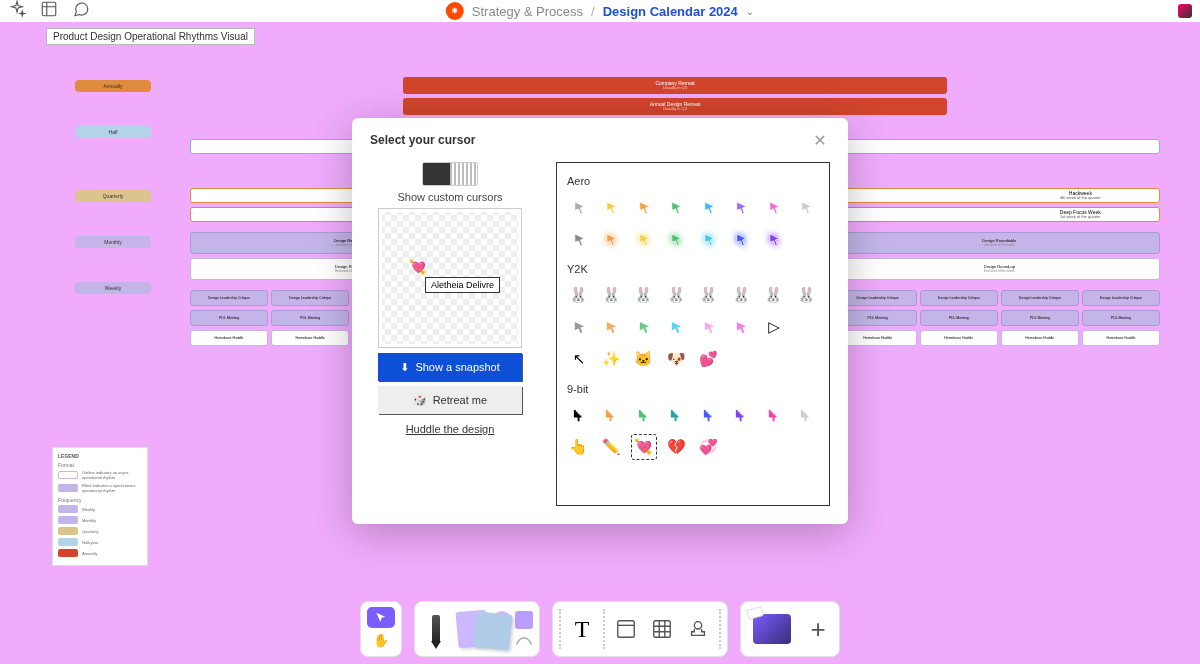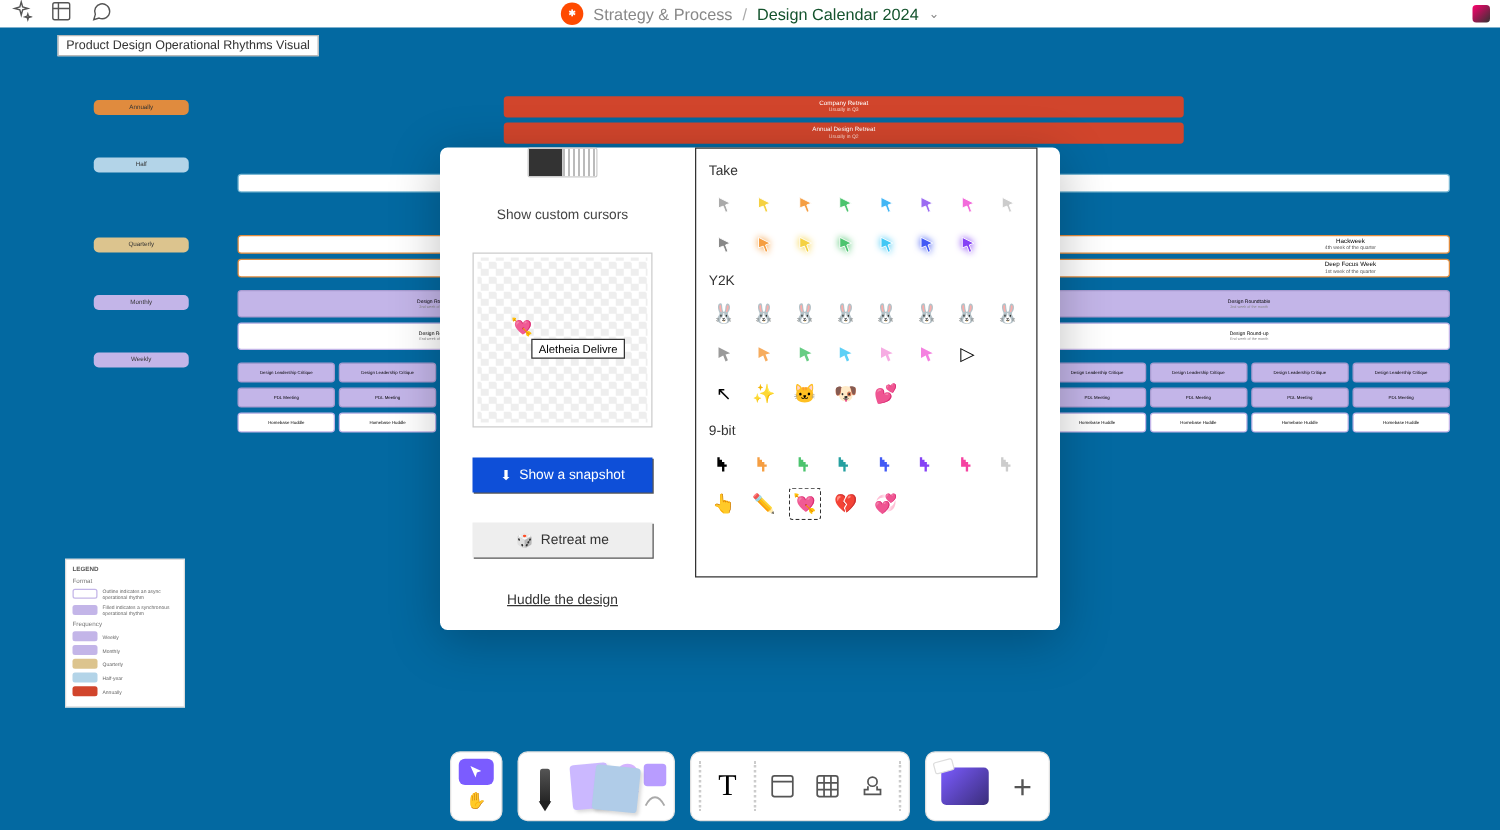--- a/index.html
+++ b/index.html
@@ -6,26 +6,26 @@
 body { font-family: -apple-system, BlinkMacSystemFont, "Segoe UI", sans-serif; background: #f5f5f5; width: 1200px; height: 664px; overflow: hidden; position: relative; }
 
 
 .header { height: 22px; display: flex; align-items: center; padding: 0 8px; background: #fff; position: relative; }
 .header-left { display: flex; gap: 14px; align-items: center; }
 .header-left svg { width: 18px; height: 18px; stroke: #555; fill: none; stroke-width: 1.5; }
 .header-center { position: absolute; left: 50%; transform: translateX(-50%); display: flex; align-items: center; gap: 8px; font-size: 13px; }
 .app-logo { width: 18px; height: 18px; background: #ff4a00; border-radius: 50%; display: flex; align-items: center; justify-content: center; color: #fff; font-size: 7px; font-weight: bold; }
 .bc1 { color: #888; }
 .bc-sep { color: #aaa; }
-.bc2 { color: #14532d; font-weight: 400; }
+.bc2 { color: #1d4ed8; font-weight: 700; }
 .chev { color: #888; font-size: 10px; }
 .header-right { margin-left: auto; width: 14px; height: 14px; background: linear-gradient(135deg,#ff006e,#333); border-radius: 3px; }
 
 
-.canvas { position: absolute; top: 22px; left: 0; right: 0; bottom: 0; background: #0369a1; }
+.canvas { position: absolute; top: 22px; left: 0; right: 0; bottom: 0; background: #f0abfc; }
 .doc-title-tag { position: absolute; top: 6px; left: 46px; background: #fff; border: 1px solid #b8b8b8; font-size: 10px; padding: 2px 6px; color: #333; }
 
 
 .side-pills { position: absolute; left: 75px; top: 58px; width: 76px; }
 .pill { border-radius: 4px; height: 12px; margin-bottom: 34px; display: flex; align-items: center; justify-content: center; font-size: 5px; color: #333; }
 .pill.orange { background: #e08b3e; }
 .pill.blue { background: #b3d4e8; }
 .pill.tan { background: #dcc48e; }
 .pill.purple { background: #c3b5e8; }
 
@@ -57,21 +57,21 @@
 .shape-sw { width: 18px; height: 18px; }
 
 
 .modal-backdrop { position: absolute; inset: 0; display: flex; align-items: flex-start; justify-content: center; padding-top: 118px; pointer-events: none; }
 .modal { width: 496px; background: #fff; border-radius: 6px; box-shadow: 0 8px 40px rgba(0,0,0,0.25); pointer-events: auto; }
 .modal-head { display: flex; justify-content: space-between; align-items: center; padding: 12px 18px; }
 .modal-head h3 { font-size: 12px; font-weight: 600; color: #333; }
 .modal-close { cursor: pointer; color: #999; font-size: 16px; width:20px; height:20px; display:flex; align-items:center; justify-content:center; }
 .modal-body { display: flex; gap: 0; padding: 0 18px 18px; }
 
-.left-panel { width: 160px; display: flex; flex-direction: column; align-items: center; gap: 24px; }
+.left-panel { width: 160px; display: flex; flex-direction: column; align-items: center; gap: 5px; }
 .toggle { width: 56px; height: 24px; background: #fff; border: 1px solid #ccc; display: flex; border-radius: 2px; overflow: hidden; }
 .toggle .half { flex: 1; }
 .toggle .on { background: #333; }
 .toggle .str { background: repeating-linear-gradient(90deg,#bbb 0 2px,#fff 2px 4px); }
 .left-label { font-size: 11px; color: #444; }
 .preview { width: 144px; height: 140px; background: repeating-conic-gradient(#eee 0% 25%, #fff 0% 50%) 0 0/12px 12px; border: 1px solid #ccc; position: relative; box-shadow: inset 0 0 0 3px #fff; }
 .preview .cur-p { position: absolute; left: 30px; top: 50px; font-size: 14px; }
 .preview .name-tag { position: absolute; left: 46px; top: 68px; background: #fff; border: 1px solid #333; font-size: 9px; padding: 2px 5px; }
 .btn { width: 144px; height: 28px; border: none; font-size: 11px; font-weight: 500; cursor: pointer; display: flex; align-items: center; justify-content: center; gap: 6px; box-shadow: 1px 1px 0 #555;}
 .btn.primary { background: #0e4fd8; color: #fff; }
@@ -332,20 +332,24 @@
         <div style="width:38px;height:30px;background:linear-gradient(135deg,#7b5cff,#3a2d7a);border-radius:4px;position:relative">
           <div style="position:absolute;top:-6px;left:-6px;width:16px;height:10px;background:#fff;border-radius:2px;transform:rotate(-15deg);border:1px solid #ddd"></div>
         </div>
       </div>
     <div class="tool-item" style="font-size:26px;color:#555">+</div>
   </div>
 </div>
 
 <div class="modal-backdrop">
   <div class="modal">
+    <div class="modal-head">
+      <h3>Select your cursor</h3>
+      <div class="modal-close">✕</div>
+    </div>
     <div class="modal-body">
       <div class="left-panel">
         <div class="toggle">
           <div class="half on"></div>
             <div class="half str"></div>
         </div>
         <div class="left-label">Show custom cursors</div>
         <div class="preview">
           <span class="cur-p">💘</span>
           <span class="name-tag">Aletheia Delivre</span>
@@ -354,21 +358,21 @@
           <span>⬇</span>
           <span>Show a snapshot</span>
         </button>
         <button class="btn secondary">
           <span>🎲</span>
           <span>Retreat me</span>
         </button>
         <a class="link">Huddle the design</a>
       </div>
       <div class="right-panel" id="cursor-gallery">
-          <div class="group-label">Take</div>
+          <div class="group-label">Aero</div>
           <div class="cursor-grid">
             <div class="cursor-cell">
               <svg class="arr-cur" viewBox="0 0 16 16">
                 <path fill="#aaa" stroke="#fff" stroke-width="0.8" d="M3 2l10 5-4 1.5L11 14l-2 .8L7 9.5 3 11z"></path>
               </svg>
             </div>
             <div class="cursor-cell">
               <svg class="arr-cur" viewBox="0 0 16 16">
                 <path fill="#f5d142" stroke="#fff" stroke-width="0.8" d="M3 2l10 5-4 1.5L11 14l-2 .8L7 9.5 3 11z"></path>
               </svg>

